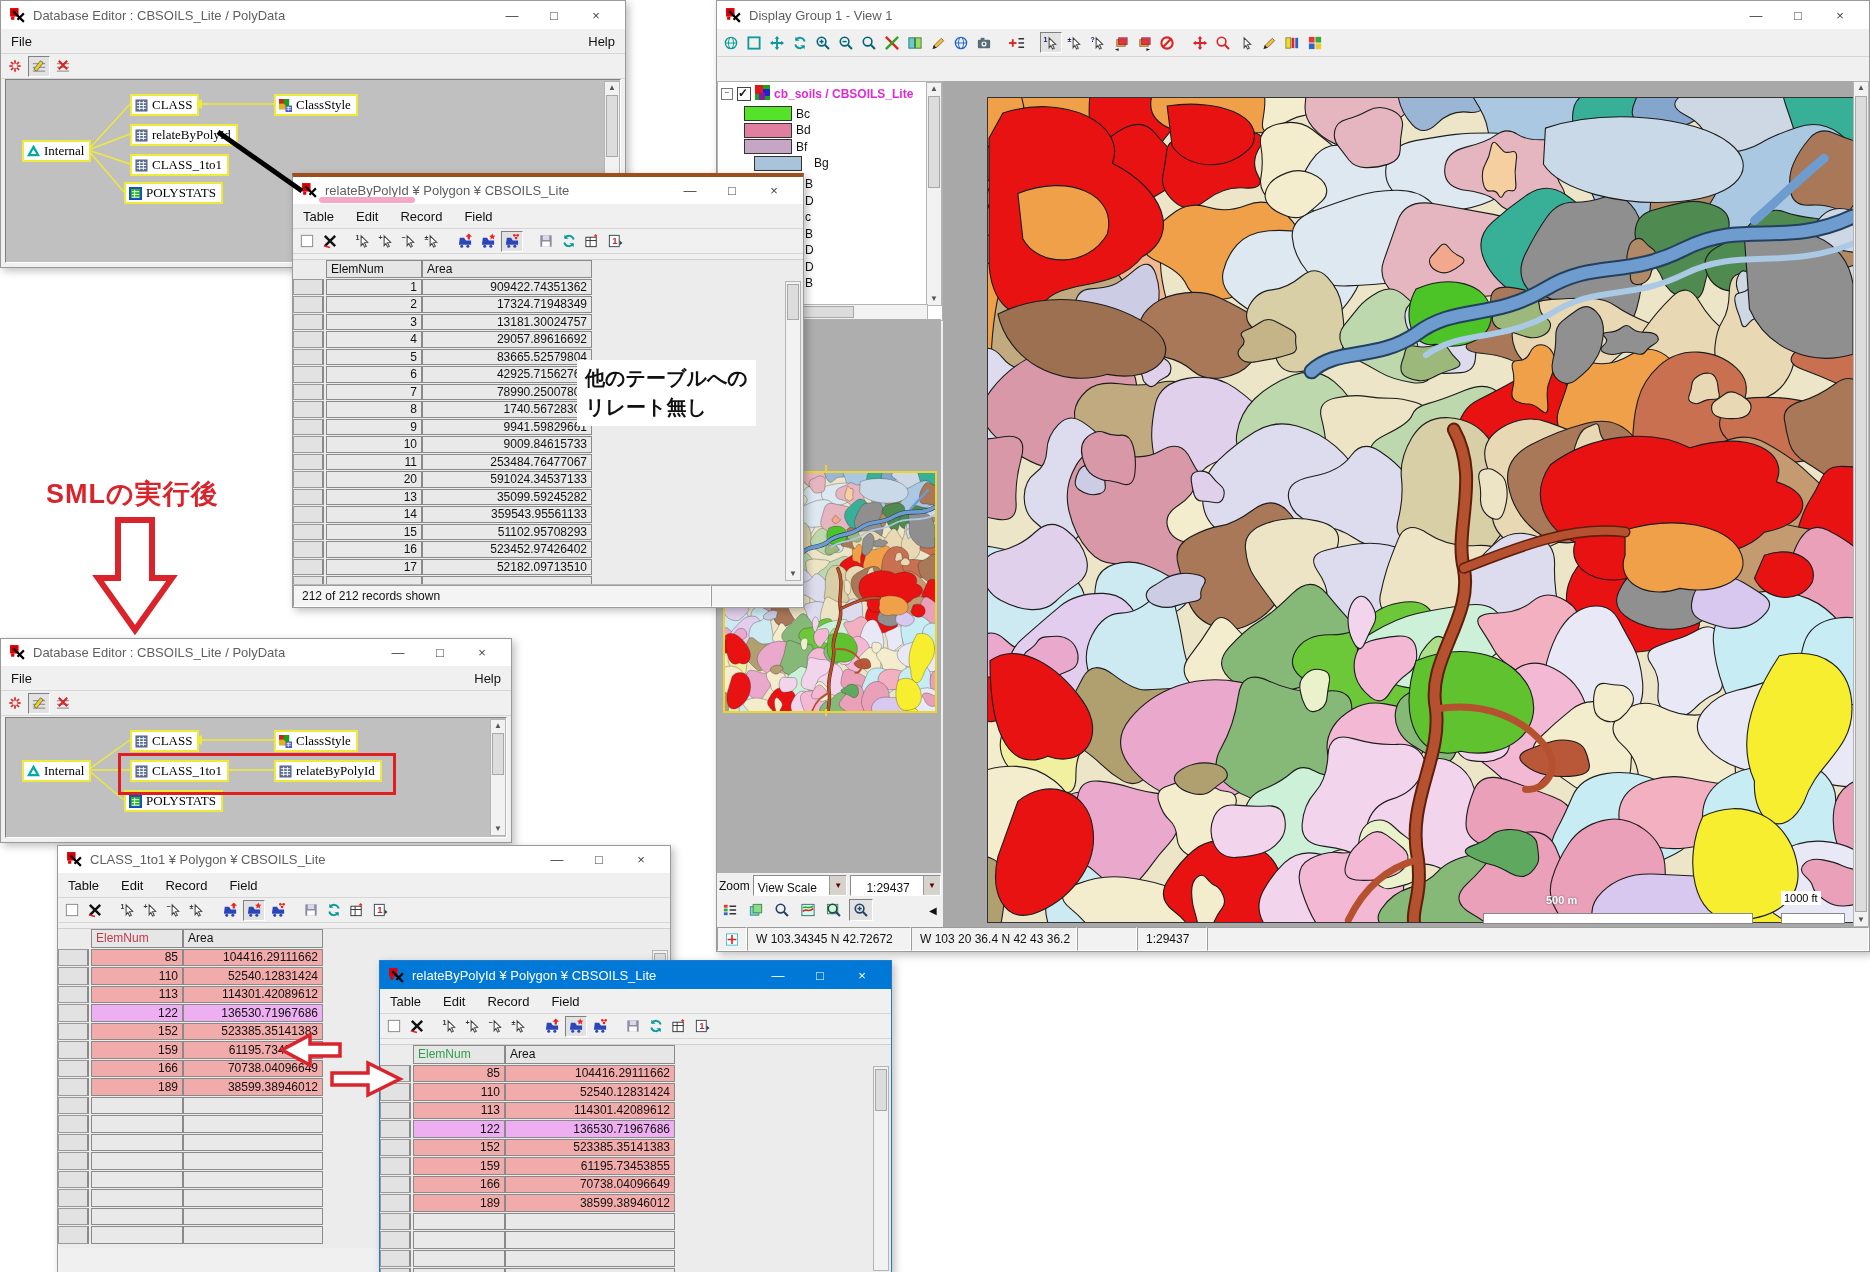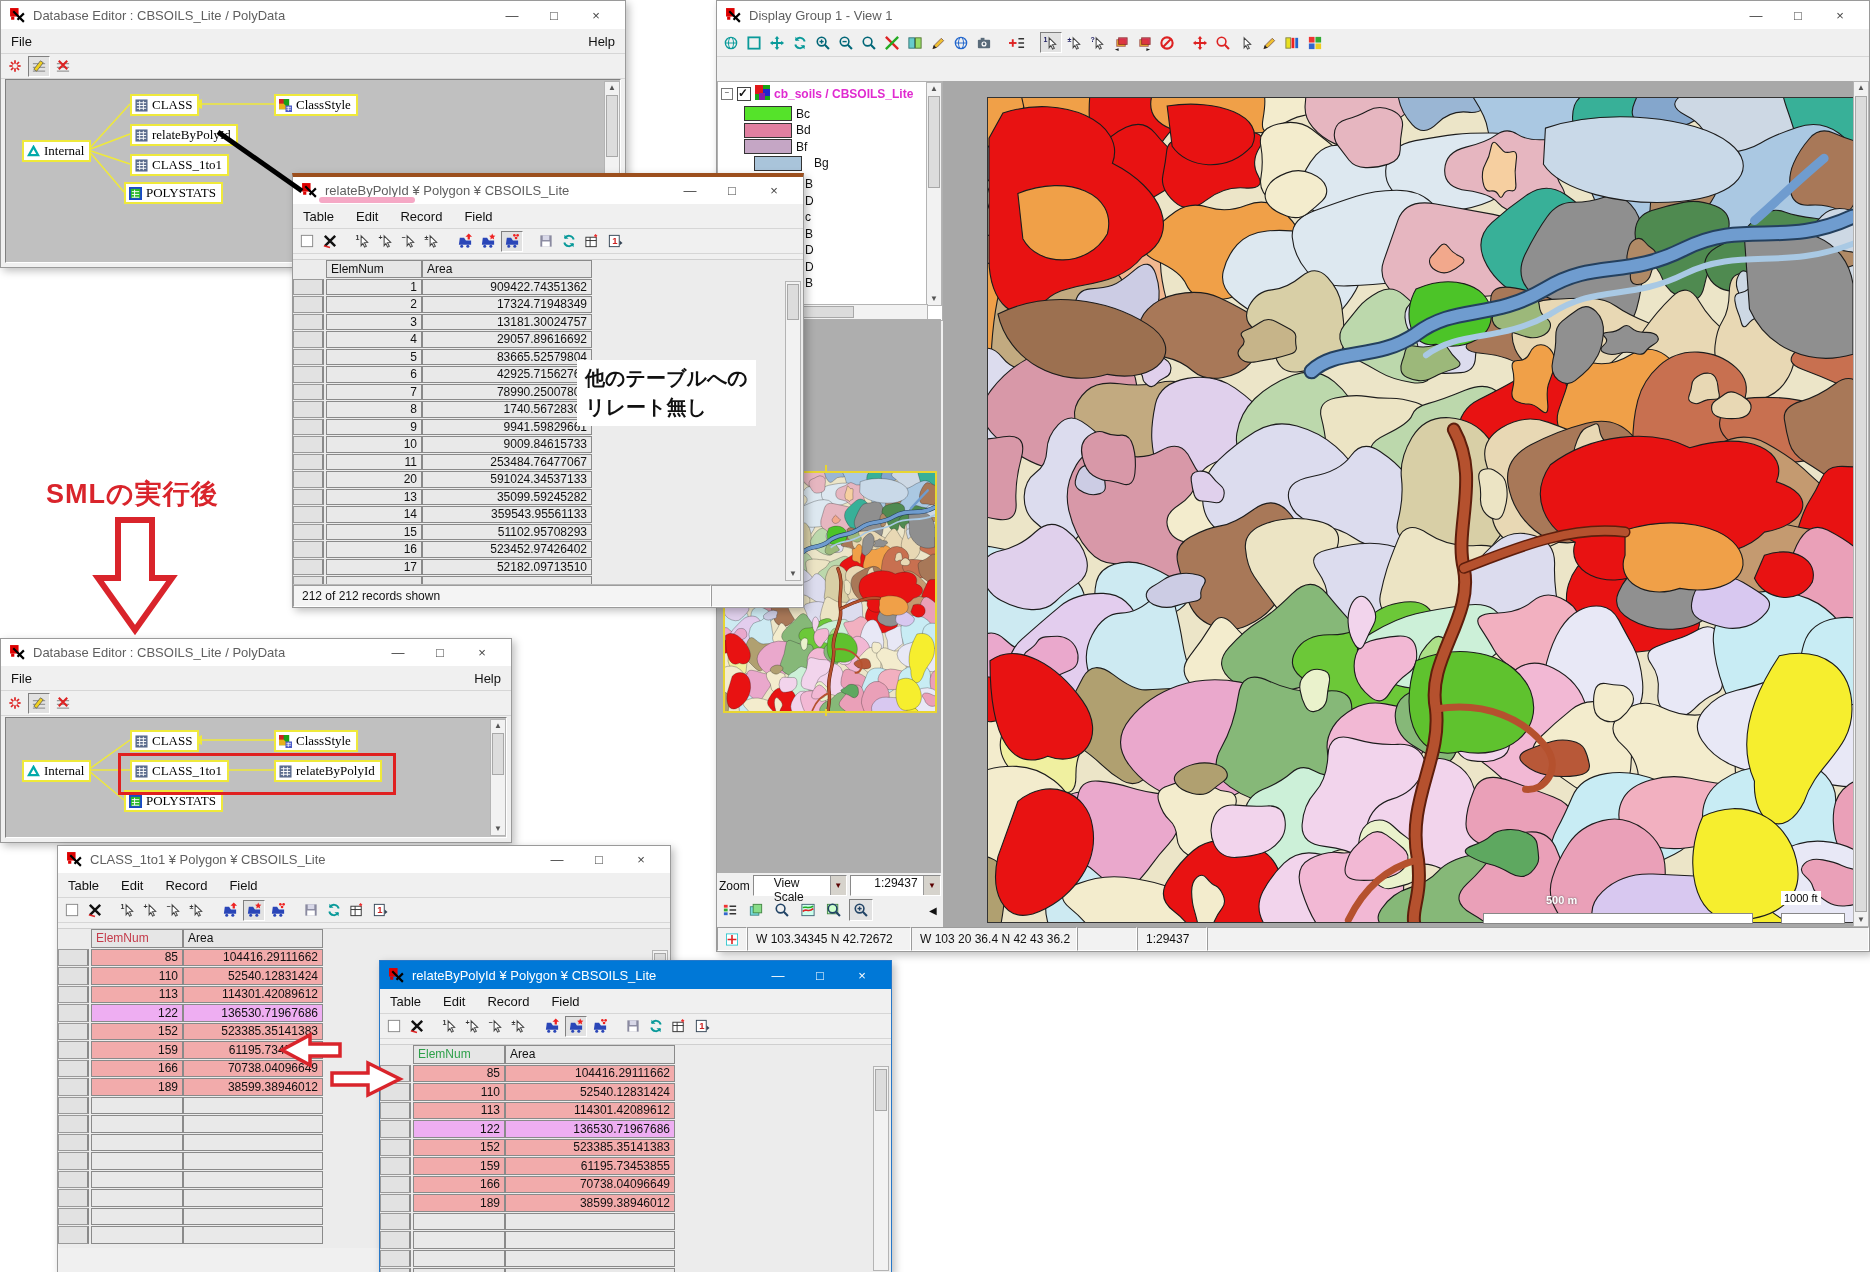--- a/index.html
+++ b/index.html
@@ -41,21 +41,21 @@
   .note{position:absolute;background:#ffffff;padding:4px 8px;font-size:20px;font-weight:bold;color:#111;line-height:1.45;z-index:40;}
   .smltxt{position:absolute;color:#d9242b;font-size:27px;font-weight:bold;z-index:40;letter-spacing:1px;}
   .annsvg{position:absolute;z-index:40;overflow:visible;}
   
   .legendpanel{position:absolute;background:#ffffff;border:1px solid #b0b0b0;overflow:hidden;}
   .legrow{position:absolute;display:flex;align-items:center;gap:4px;font-size:12px;}
   .swatch{width:46px;height:13px;border:1px solid #333;}
   .sidegray{position:absolute;background:#aeaeae;}
   .thumbwrap{position:absolute;border:2px solid #e8d532;background:#9a9a9a;}
   .zoomrow{position:absolute;display:flex;align-items:center;gap:3px;font-size:12px;}
-  .dd{background:#fff;border:1px solid;border-color:#8a8a8a #fff #fff #8a8a8a;display:flex;align-items:flex-start;height:19px;font-size:12px;padding-left:20px;}
+  .dd{background:#fff;border:1px solid;border-color:#8a8a8a #fff #fff #8a8a8a;display:flex;align-items:flex-end;height:19px;font-size:12px;padding-left:4px;}
   .ddbtn{margin-left:auto;width:16px;height:100%;background:#d6d3cc;border-left:1px solid #999;display:flex;align-items:center;justify-content:center;font-size:8px;color:#5a0000;}
   .canvas{position:absolute;background:#a8a8a8;overflow:hidden;}
   .dstat{display:flex;position:absolute;left:0;right:0;bottom:0;height:24px;background:#f2f2f2;font-size:12px;align-items:stretch;}
   .dcell{display:flex;align-items:center;padding:0 8px;border:1px solid;border-color:#9c9c9c #fff #fff #9c9c9c;box-sizing:border-box;white-space:nowrap;}
   .scalechip{position:absolute;background:#ffffff;color:#000;font-size:11px;padding:0 3px;line-height:14px;}
   .scalebarr{position:absolute;background:#ffffff;height:9px;border:1px solid #888;}
   .peek{position:absolute;font-size:12px;color:#111;}
   .redbox{position:absolute;border:3px solid #e02020;z-index:5;}
   .pinkmark{position:absolute;height:6px;background:#f5a8c5;border-radius:3px;}
   .legtools{position:absolute;display:flex;gap:4px;align-items:center;}

